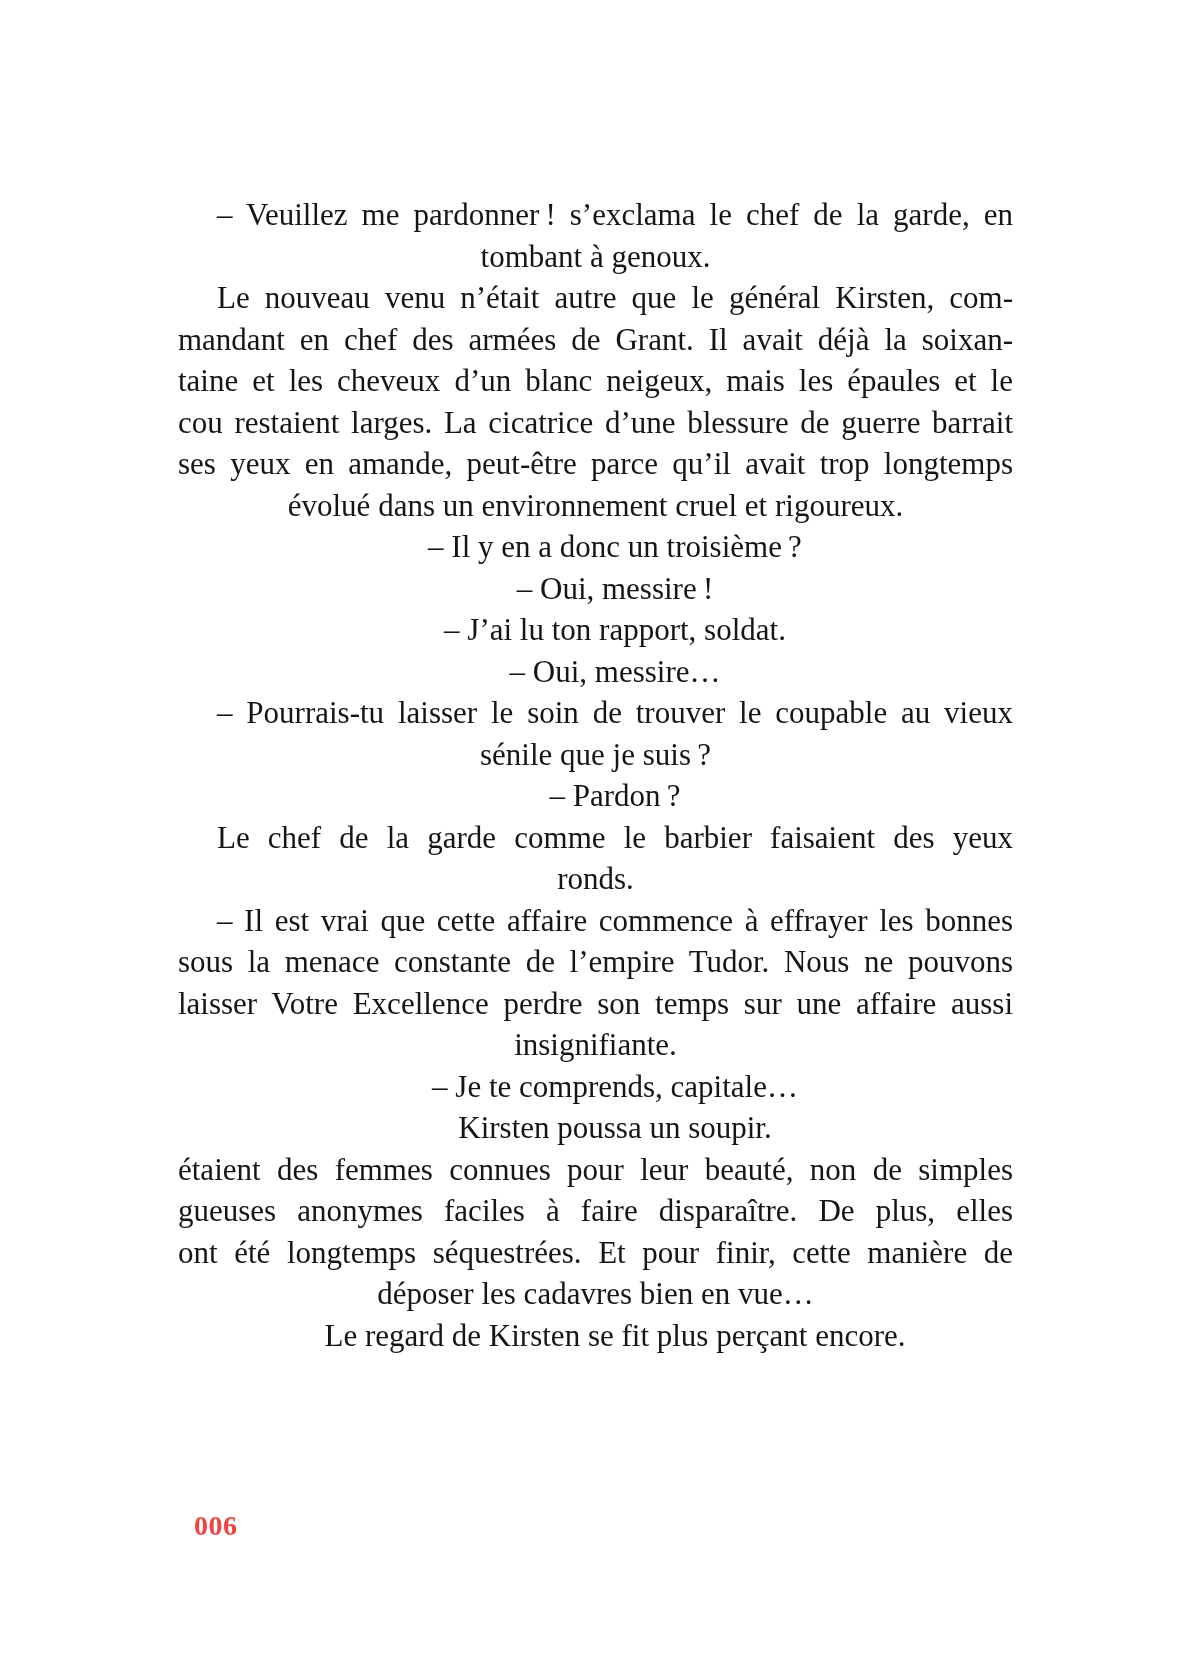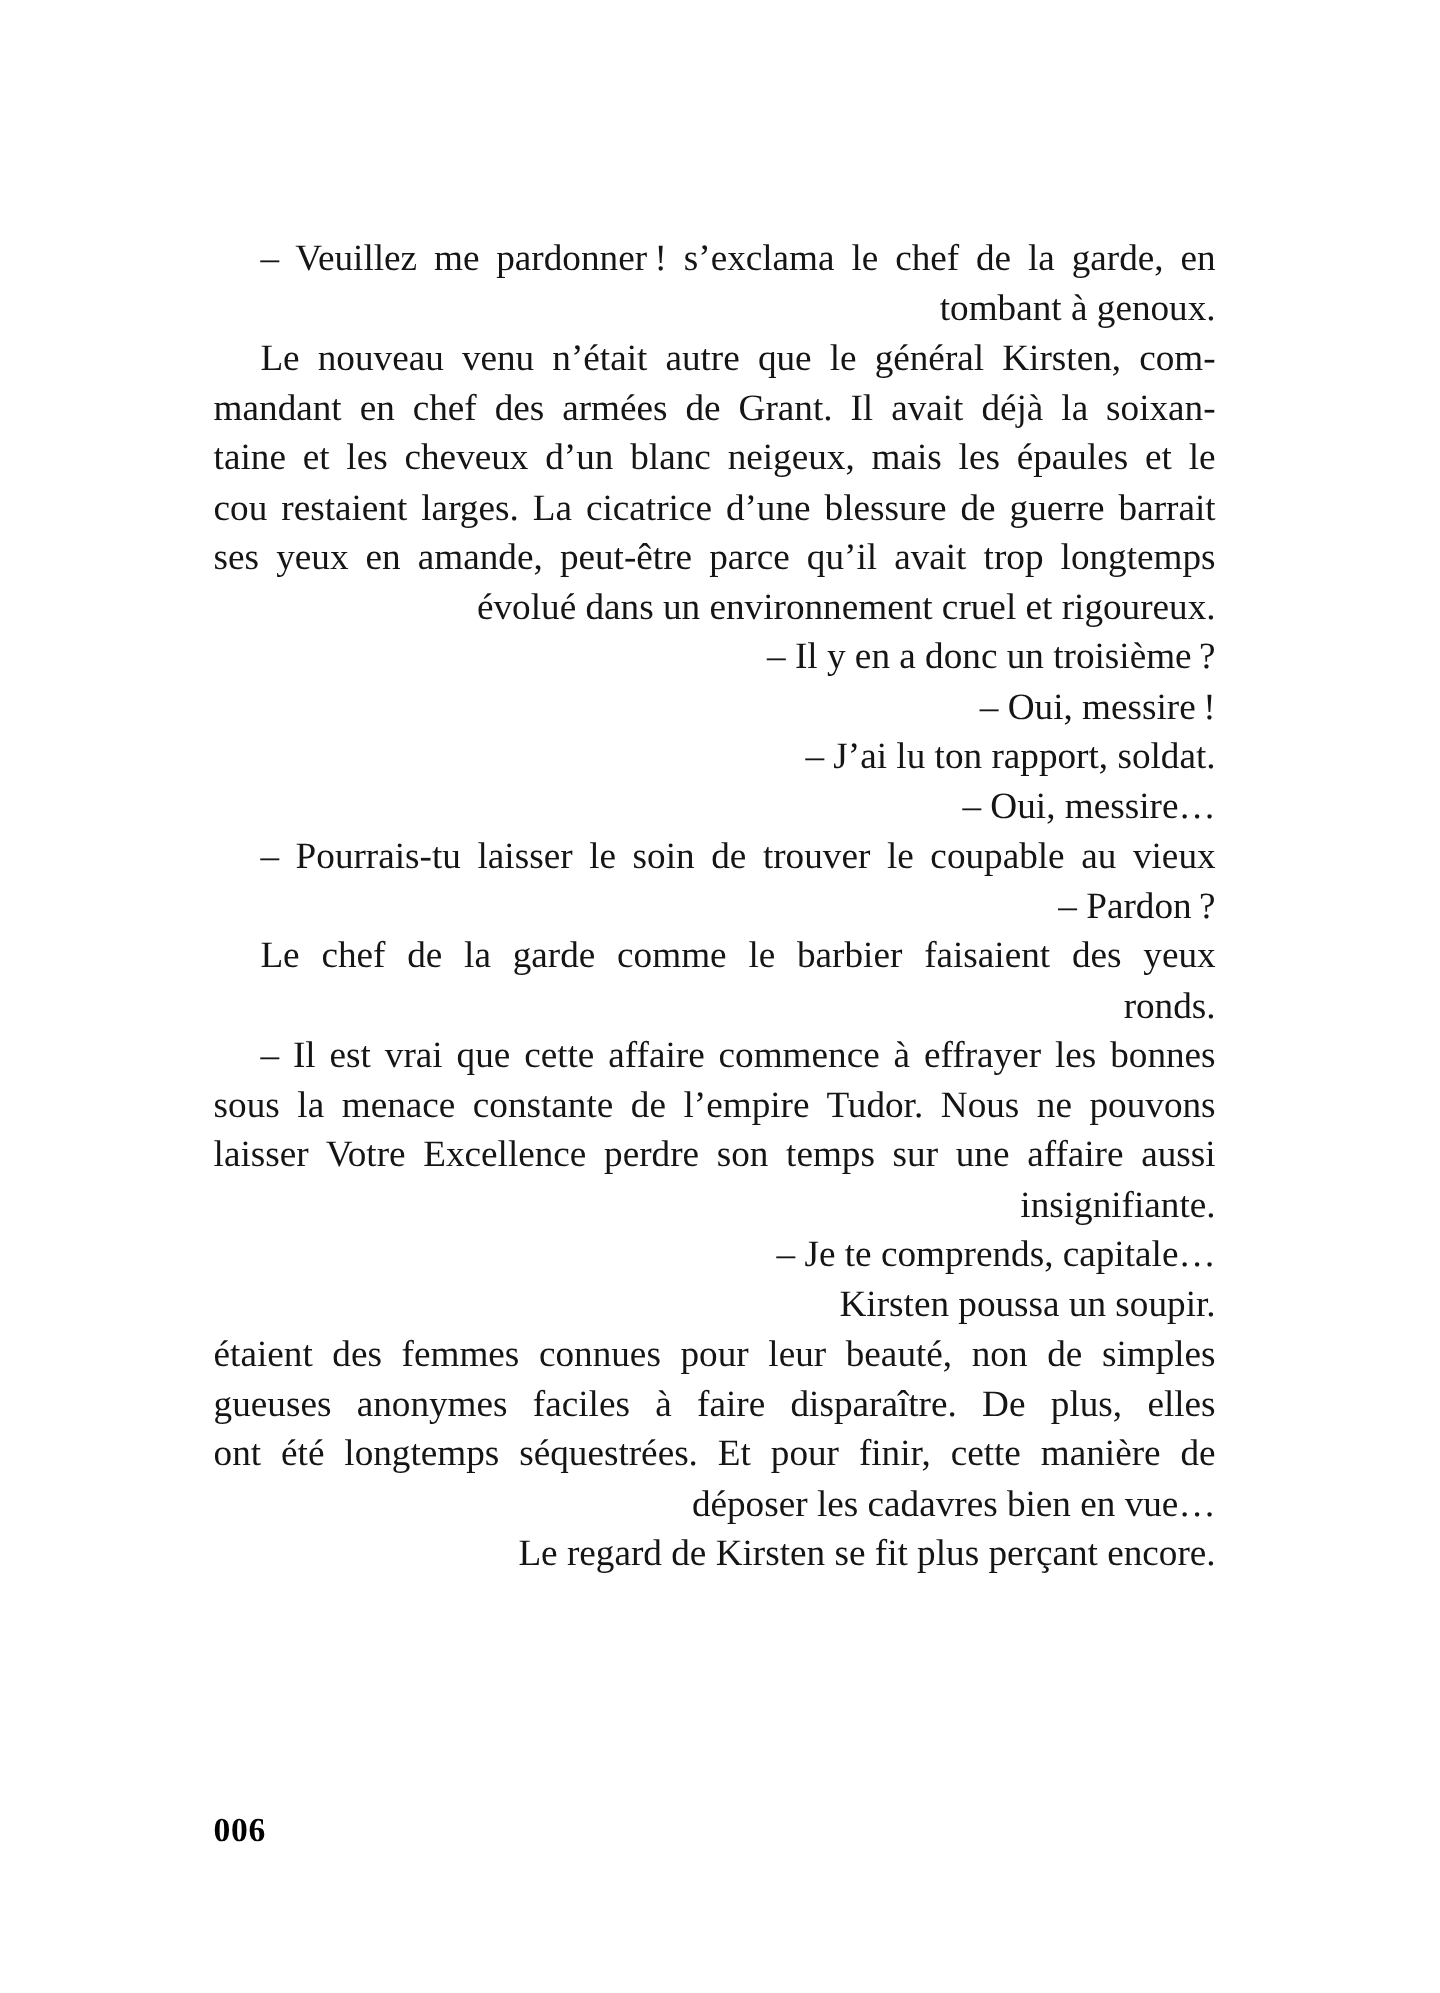--- a/index.html
+++ b/index.html
@@ -27,34 +27,34 @@
     padding: 0;
   }
   .line {
     font-size: 31px;
     line-height: 41.5px;
     text-align: justify;
     text-align-last: justify;
     white-space: normal;
   }
   .line.last {
-    text-align: right;
+    text-align: center;
     text-align-last: auto;
   }
   .line.first {
     text-indent: 39px;
   }
   .page-number {
     position: absolute;
-    left: 178px;
+    left: 194px;
     top: 1510px;
     font-size: 28px;
     font-weight: bold;
     letter-spacing: 0.5px;
-    color: #000000;
+    color: #ef4444;
   }
 </style>
 </head>
 <body>
 
 <div class="page">
   <div class="text-block">
       <div class="paragraph">
         <div class="line first">– Veuillez me pardonner ! s’exclama le chef de la garde, en</div>
         <div class="line last">tombant à genoux.</div>
@@ -74,20 +74,21 @@
         <div class="line first last">– Oui, messire !</div>
       </div>
       <div class="paragraph">
         <div class="line first last">– J’ai lu ton rapport, soldat.</div>
       </div>
       <div class="paragraph">
         <div class="line first last">– Oui, messire…</div>
       </div>
       <div class="paragraph">
         <div class="line first">– Pourrais-tu laisser le soin de trouver le coupable au vieux</div>
+        <div class="line last">sénile que je suis ?</div>
       </div>
       <div class="paragraph">
         <div class="line first last">– Pardon ?</div>
       </div>
       <div class="paragraph">
         <div class="line first">Le chef de la garde comme le barbier faisaient des yeux</div>
         <div class="line last">ronds.</div>
       </div>
       <div class="paragraph">
         <div class="line first">– Il est vrai que cette affaire commence à effrayer les bonnes</div>

